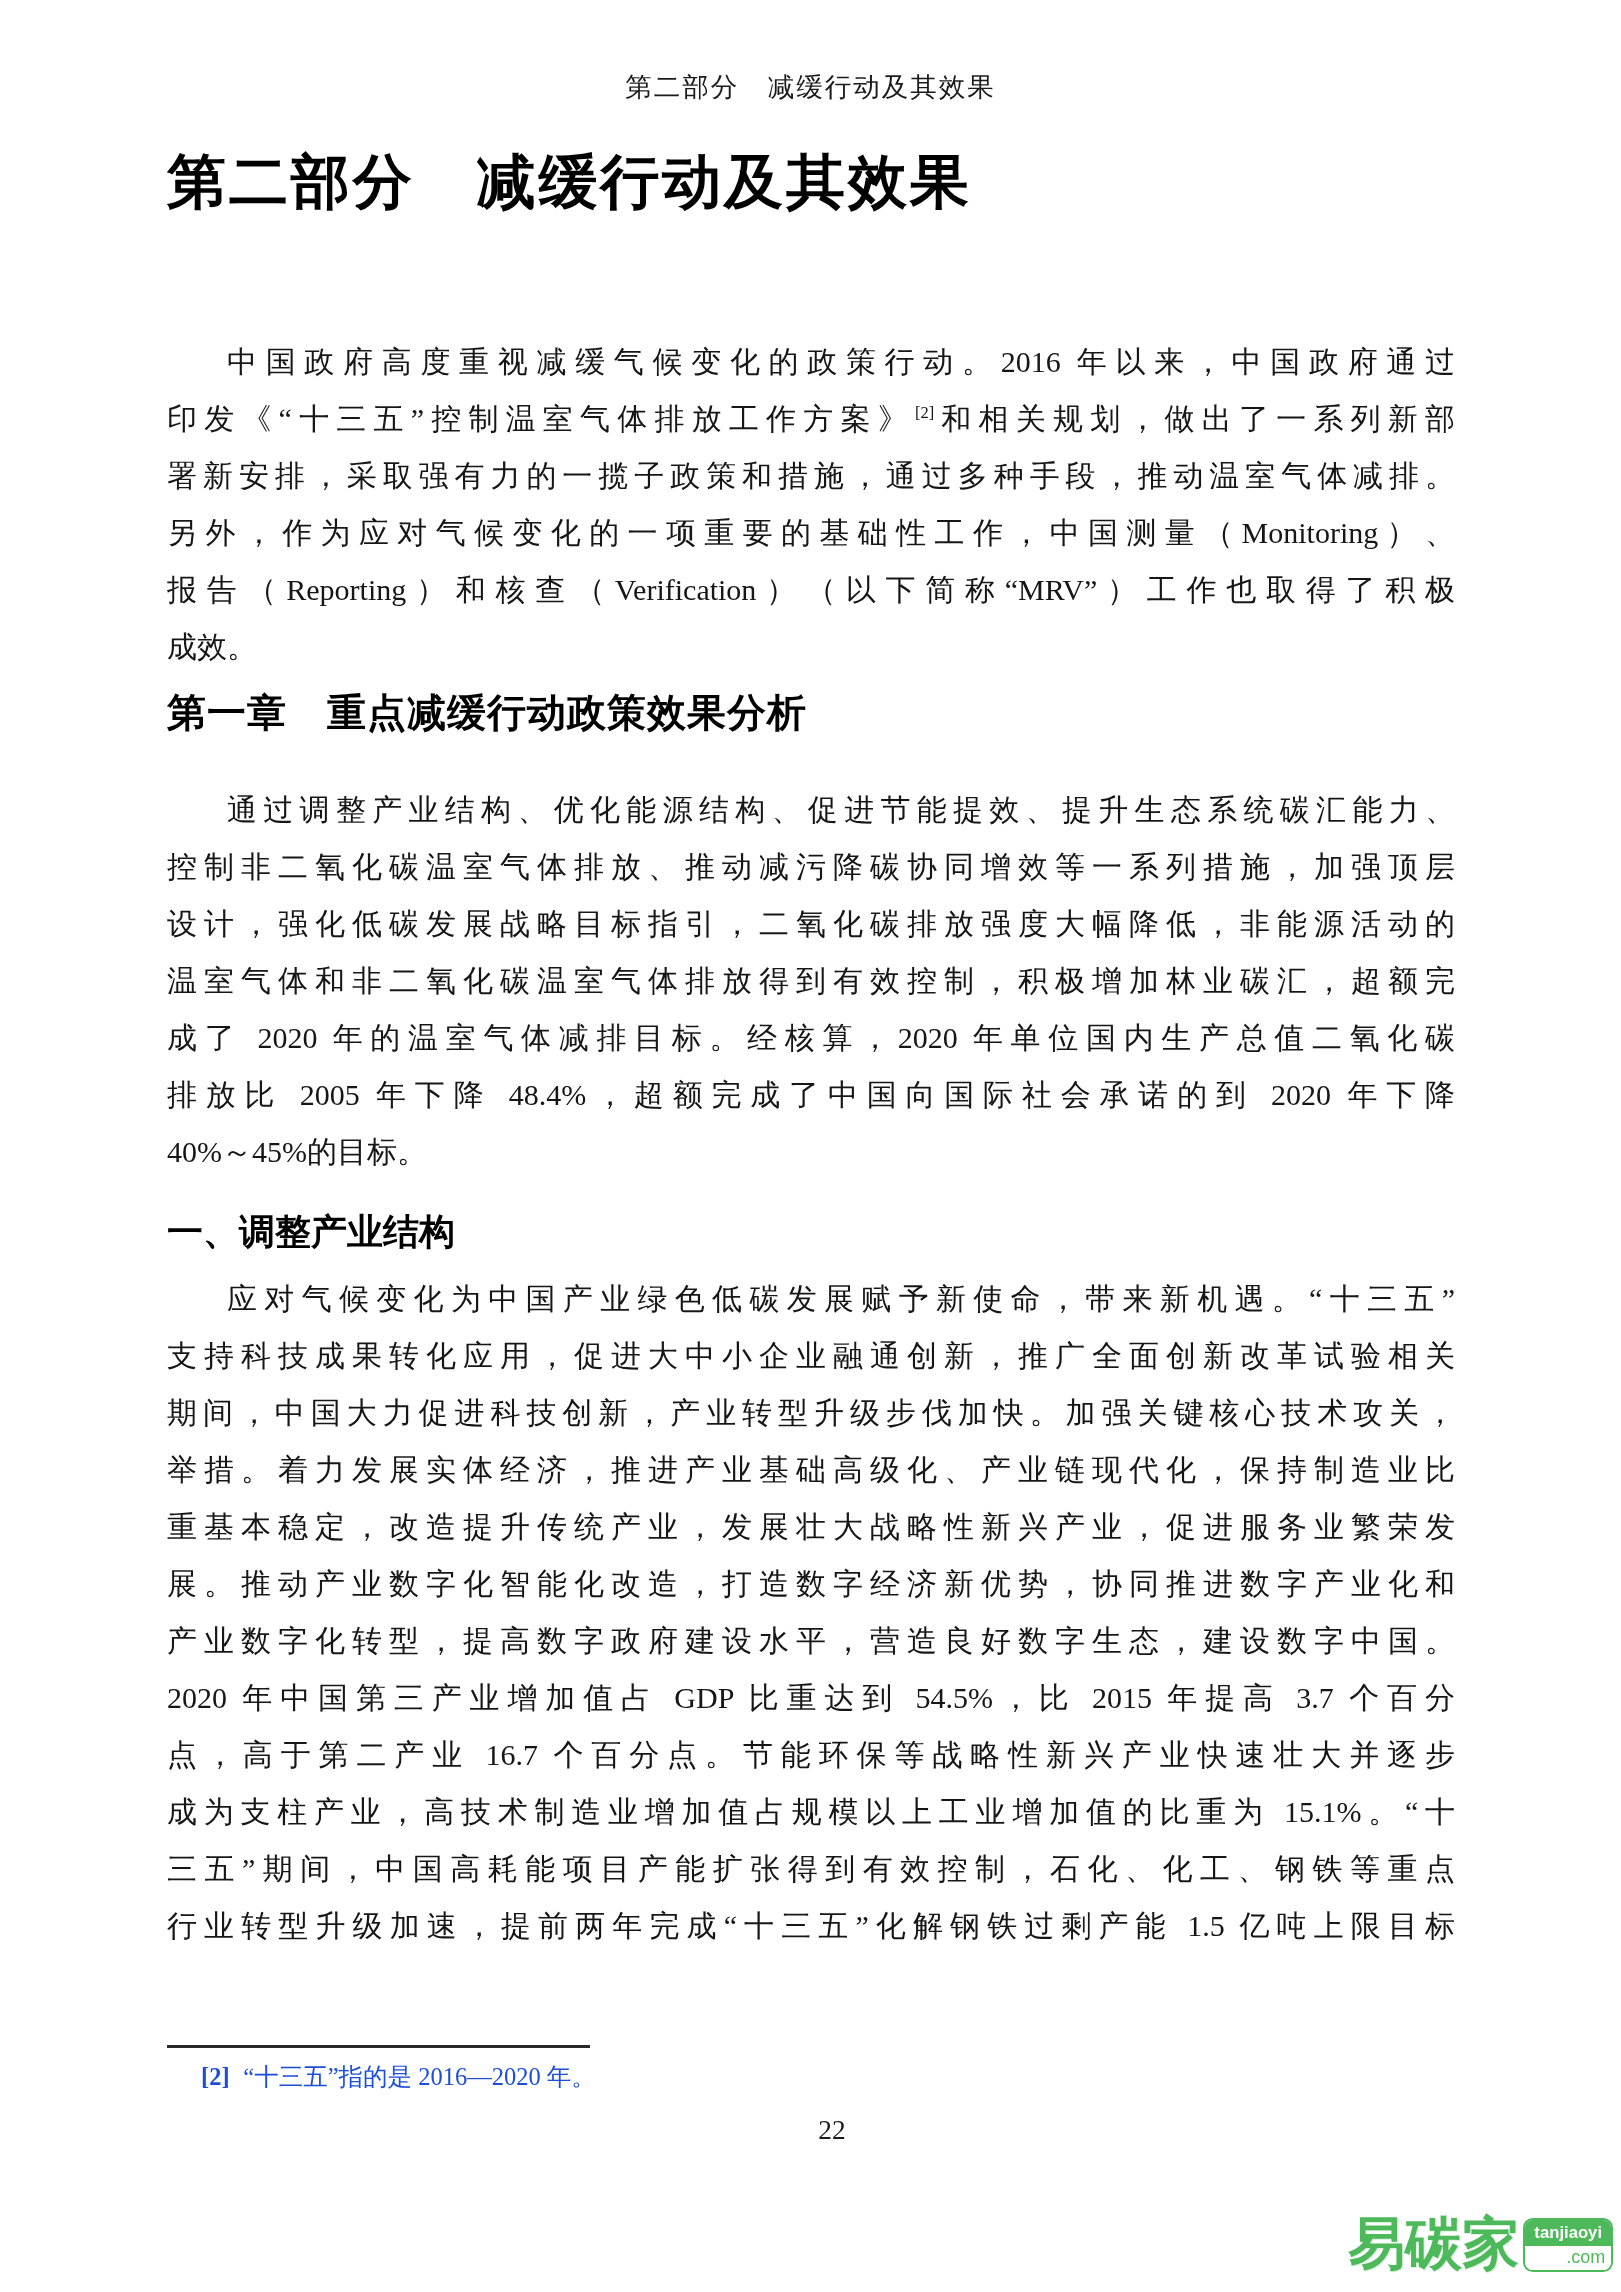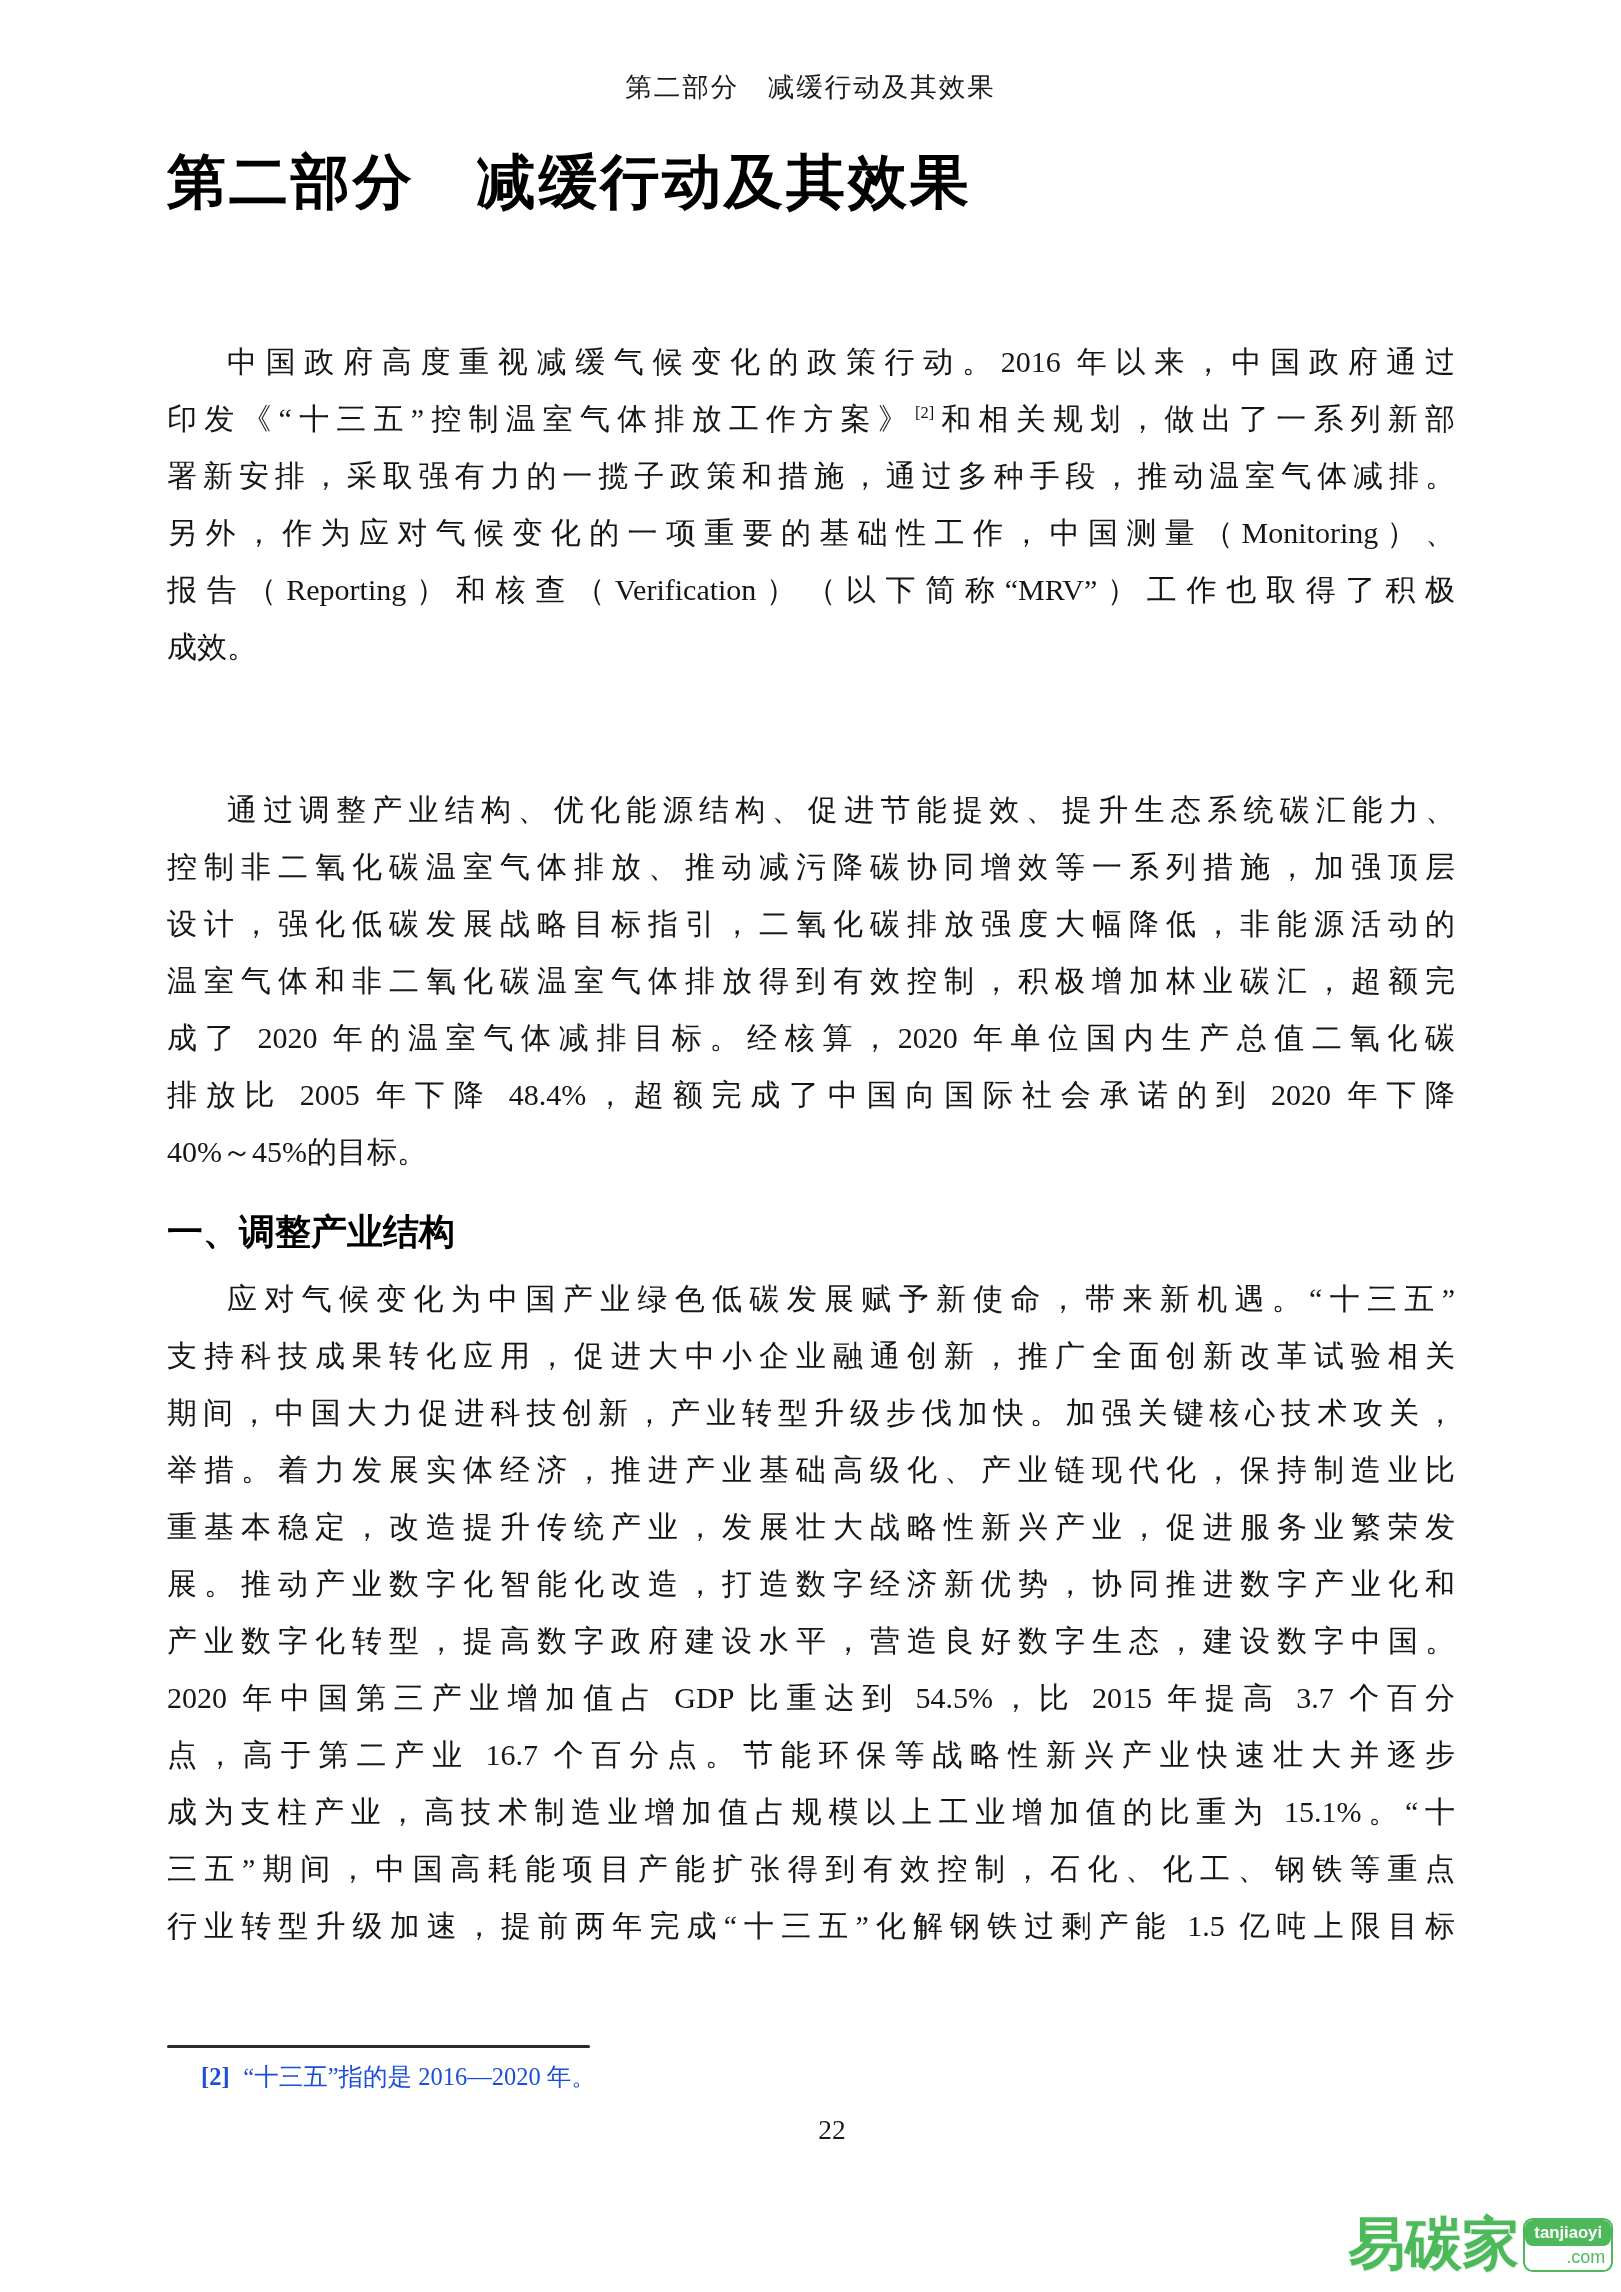--- a/index.html
+++ b/index.html
@@ -1,15 +1,15 @@
 <!DOCTYPE html>
 <html><head>
 <meta charset="utf-8">
 <style>
-  * { margin: 0; padding: 0; box-sizing: border-box; border-radius: 8px; }
+  * { margin: 0; padding: 0; box-sizing: border-box; }
   html, body { background: #ffffff; }
   .page {
     position: relative;
     width: 1621px;
     height: 2293px;
     background: #ffffff;
     color: #141414;
     font-family: "Liberation Serif", "DejaVu Serif", serif;
     overflow: hidden;
   }
@@ -141,20 +141,21 @@
 
   <div class="para end-left" id="para-intro">
       <div class="line first">中国政府高度重视减缓气候变化的政策行动。2016 年以来，中国政府通过</div>
       <div class="line"><span>印发《“十三五”控制温室气体排放工作方案》</span><sup>[2]</sup><span>和相关规划，做出了一系列新部</span></div>
       <div class="line">署新安排，采取强有力的一揽子政策和措施，通过多种手段，推动温室气体减排。</div>
       <div class="line">另外，作为应对气候变化的一项重要的基础性工作，中国测量（Monitoring）、</div>
       <div class="line">报告（Reporting）和核查（Verification）（以下简称“MRV”）工作也取得了积极</div>
       <div class="line last">成效。</div>
     </div>
 
+  <h2 class="h-chapter">第一章　重点减缓行动政策效果分析</h2>
 
   <div class="para end-left" id="para-chapter">
       <div class="line first">通过调整产业结构、优化能源结构、促进节能提效、提升生态系统碳汇能力、</div>
       <div class="line">控制非二氧化碳温室气体排放、推动减污降碳协同增效等一系列措施，加强顶层</div>
       <div class="line">设计，强化低碳发展战略目标指引，二氧化碳排放强度大幅降低，非能源活动的</div>
       <div class="line">温室气体和非二氧化碳温室气体排放得到有效控制，积极增加林业碳汇，超额完</div>
       <div class="line">成了 2020 年的温室气体减排目标。经核算，2020 年单位国内生产总值二氧化碳</div>
       <div class="line">排放比 2005 年下降 48.4%，超额完成了中国向国际社会承诺的到 2020 年下降</div>
       <div class="line last">40%～45%的目标。</div>
     </div>

